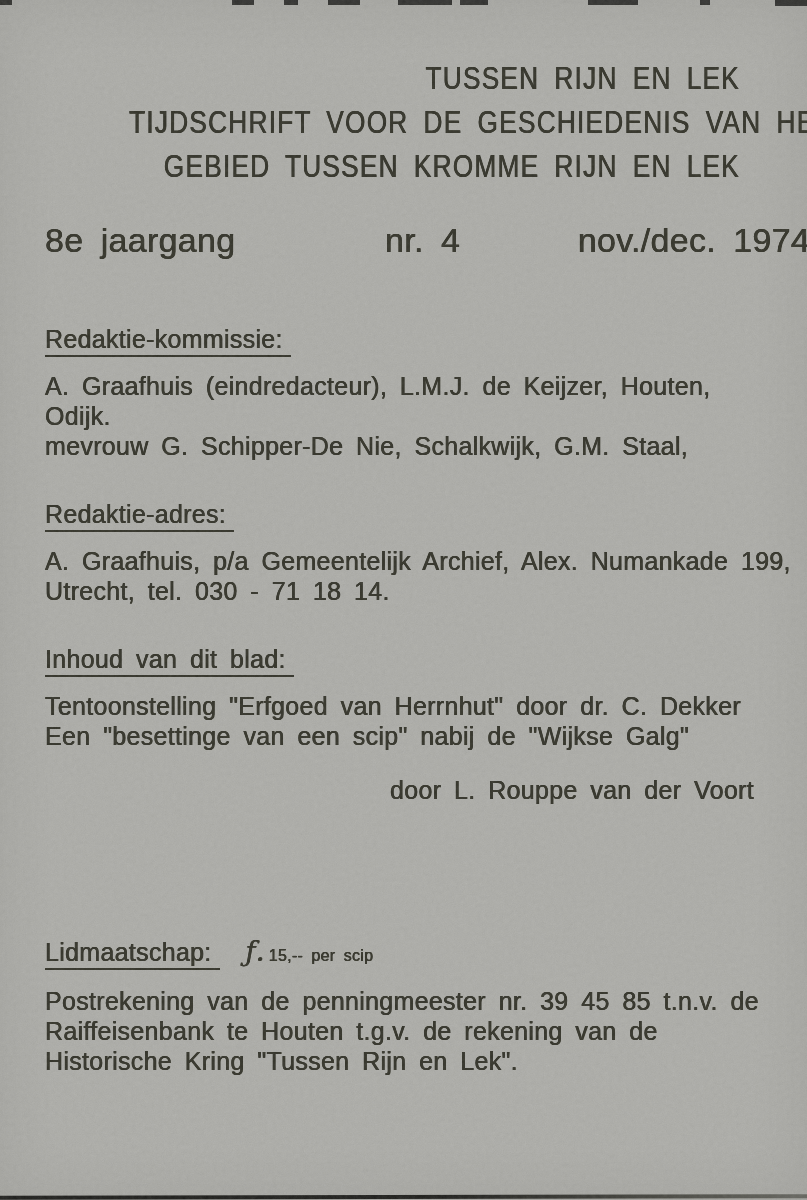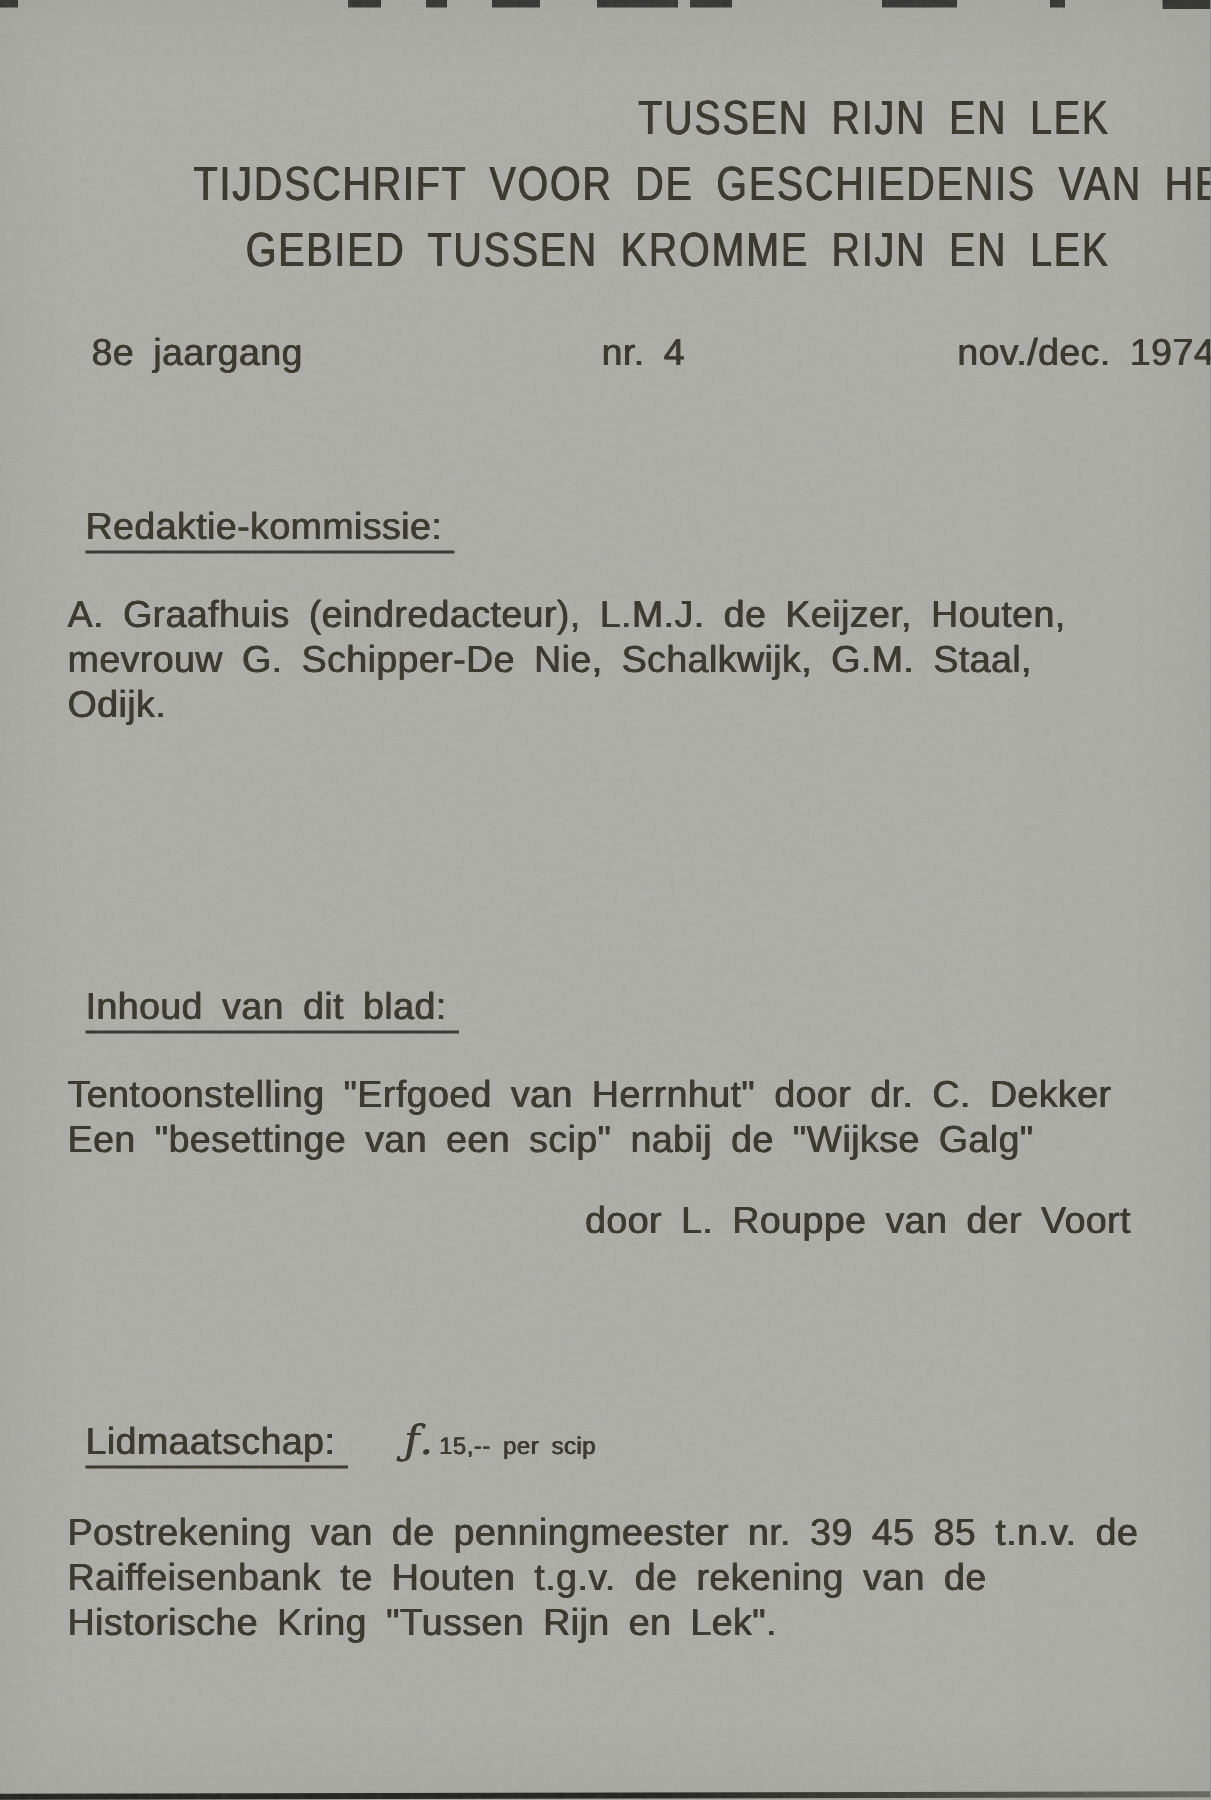--- a/index.html
+++ b/index.html
@@ -43,39 +43,38 @@
     transform: scaleX(0.82);
     transform-origin: 50% 50%;
     text-shadow: 0.4px 0 0 currentColor, -0.3px 0 0 currentColor;
     white-space: nowrap;
   }
 
   .issue-row {
     position: absolute;
     top: 221px; left: 0; right: 0;
     height: 32px;
-    font-size: 25px;
-    margin-left: 16px;
+    font-size: 34px;
   }
   .issue-volume { position: absolute; left: 45px; top: 0; }
   .issue-number { position: absolute; left: 385px; top: 0; }
   .issue-date   { position: absolute; right: -3px; top: 0; }
 
   .section { position: absolute; left: 45px; right: 10px; }
   .sec-kommissie   { top: 326px; }
   .sec-adres       { top: 501px; }
   .sec-inhoud      { top: 646px; }
   .sec-lidmaatschap{ top: 936px; }
 
   .section-heading {
     display: inline-block;
     font-size: 25px;
     font-weight: 400;
     line-height: 26px;
-    margin: 12px;
+    margin: 0;
     padding: 0 8px 3px 0;
     border-bottom: 2.5px solid var(--ink);
   }
   .section p {
     margin: 14px 0 0 0;
     font-size: 25px;
     line-height: 30px;
   }
   .section .pline { display: block; }
   .indent-byline { padding-left: 345px; margin-top: 24px; }
@@ -114,25 +113,32 @@
   <div class="issue-row txt">
     <span class="issue-volume">8e jaargang</span>
     <span class="issue-number">nr. 4</span>
     <span class="issue-date">nov./dec. 1974</span>
   </div>
 
   <div class="section sec-kommissie">
     <h2 class="section-heading txt">Redaktie-kommissie:</h2>
     <p class="txt">
       <span class="pline">A. Graafhuis (eindredacteur), L.M.J. de Keijzer, Houten,</span>
+      <span class="pline">Odijk.</span>
       <span class="pline">mevrouw G. Schipper-De Nie, Schalkwijk, G.M. Staal,</span>
-      <span class="pline">Odijk.</span>
     </p>
   </div>
 
+  <div class="section sec-adres">
+    <h2 class="section-heading txt">Redaktie-adres:</h2>
+    <p class="txt">
+      <span class="pline">A. Graafhuis, p/a Gemeentelijk Archief, Alex. Numankade 199,</span>
+      <span class="pline">Utrecht, tel. 030 - 71 18 14.</span>
+    </p>
+  </div>
 
   <div class="section sec-inhoud">
     <h2 class="section-heading txt">Inhoud van dit blad:</h2>
     <p class="txt">
       <span class="pline">Tentoonstelling "Erfgoed van Herrnhut" door dr. C. Dekker</span>
       <span class="pline">Een "besettinge van een scip" nabij de "Wijkse Galg"</span>
       <span class="pline indent-byline">door L. Rouppe van der Voort</span>
     </p>
   </div>
 

